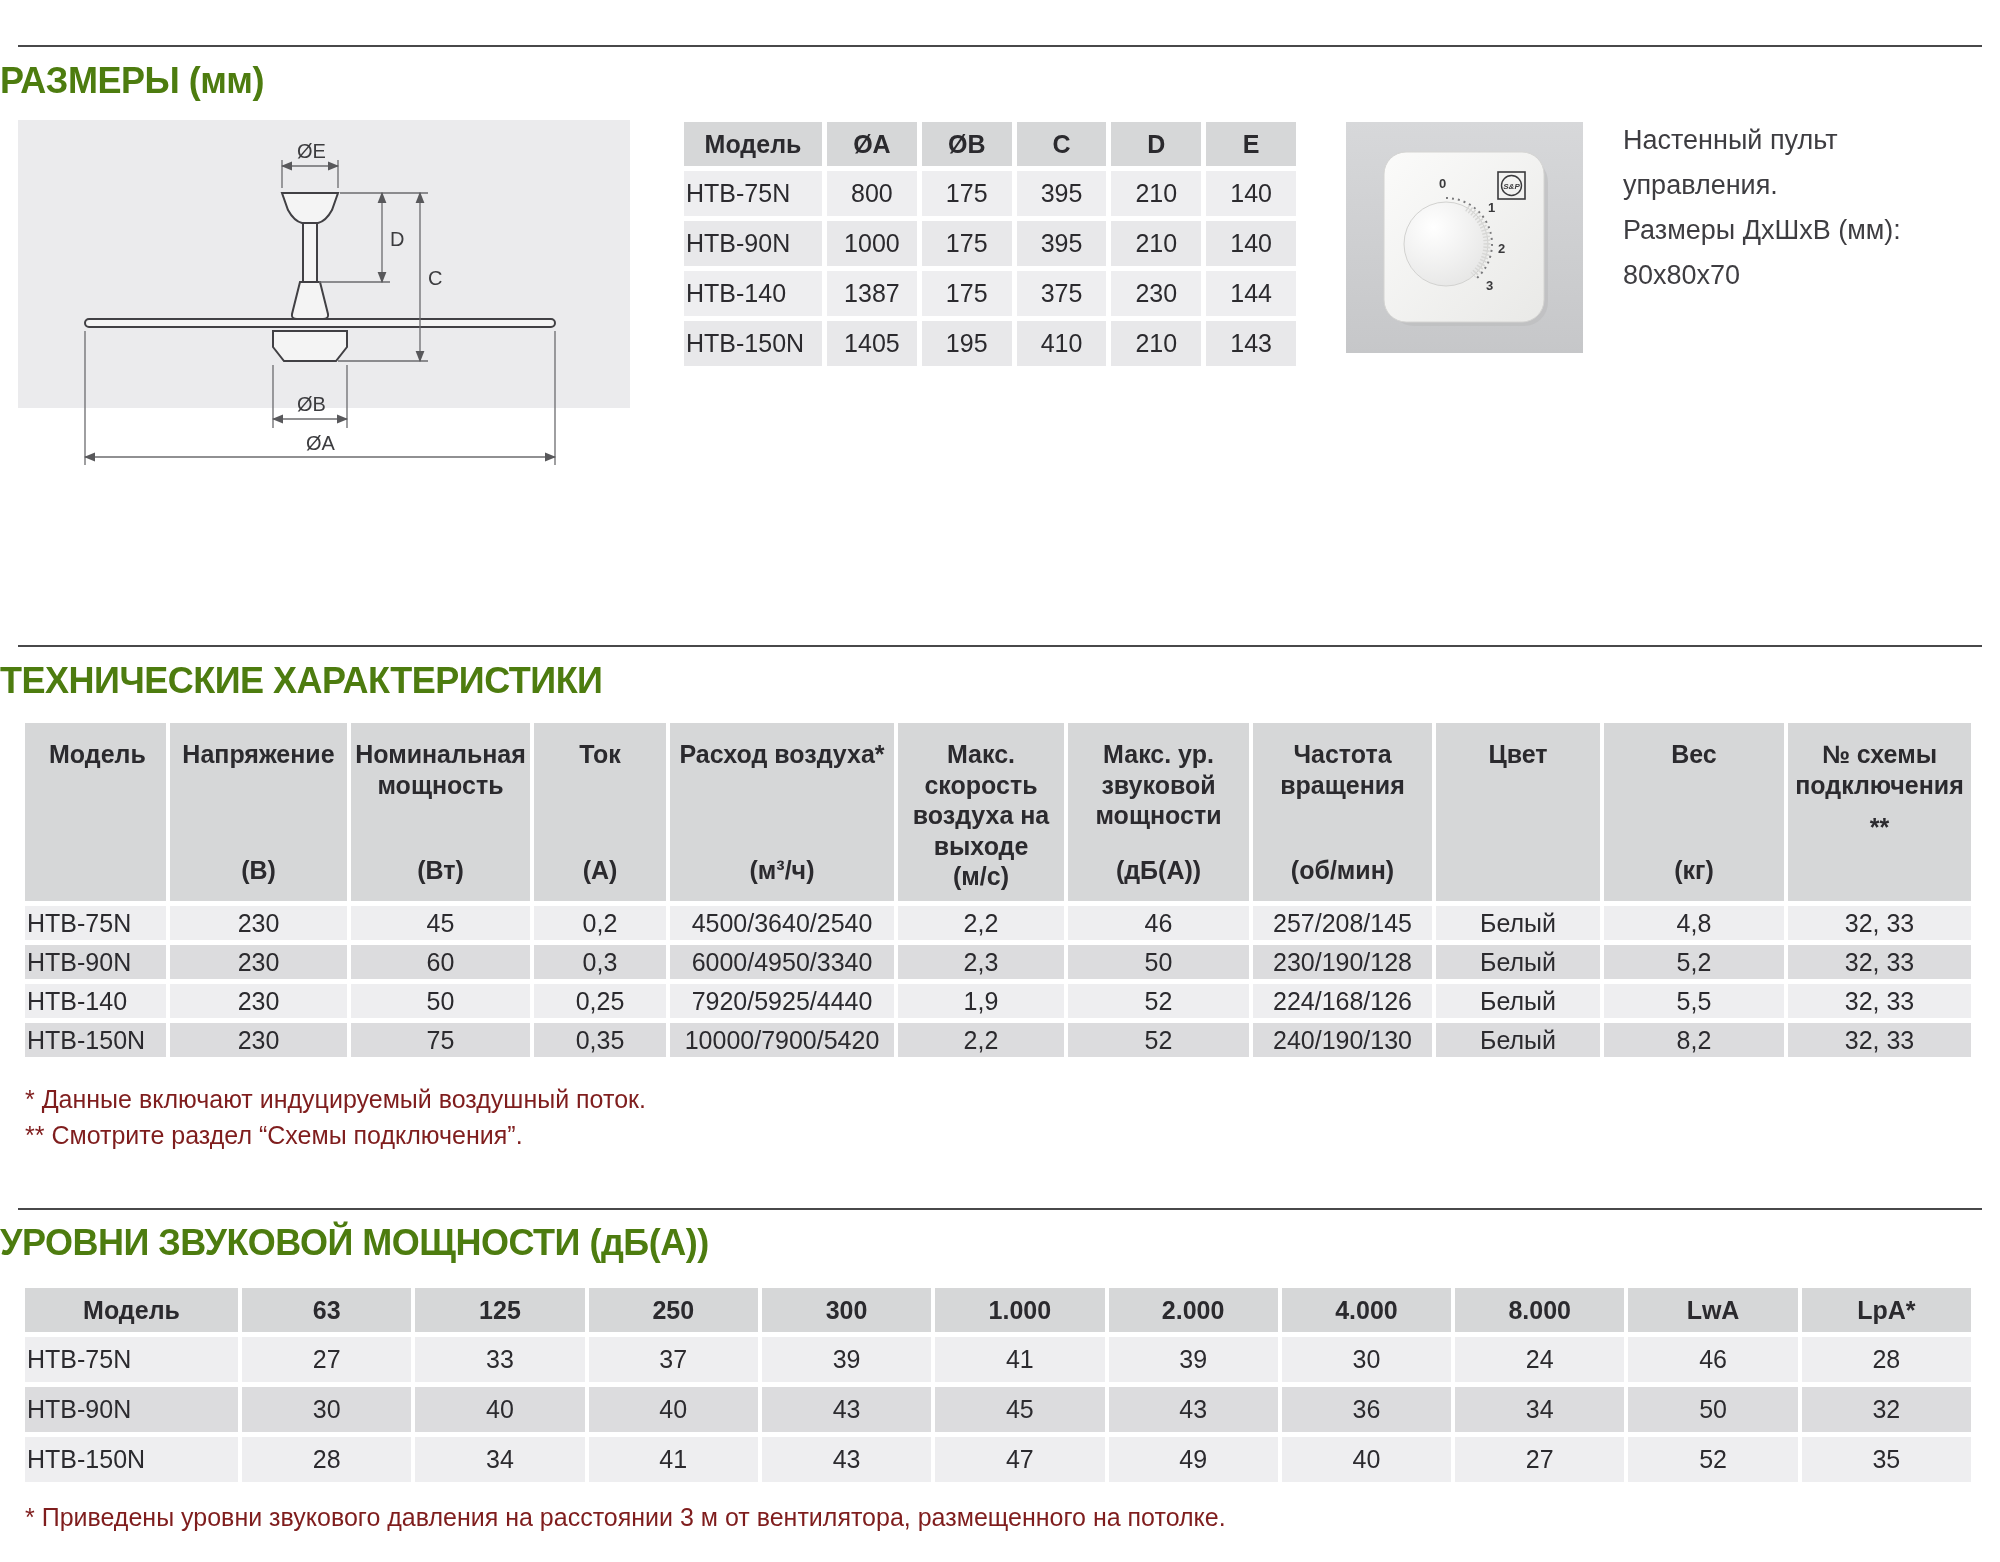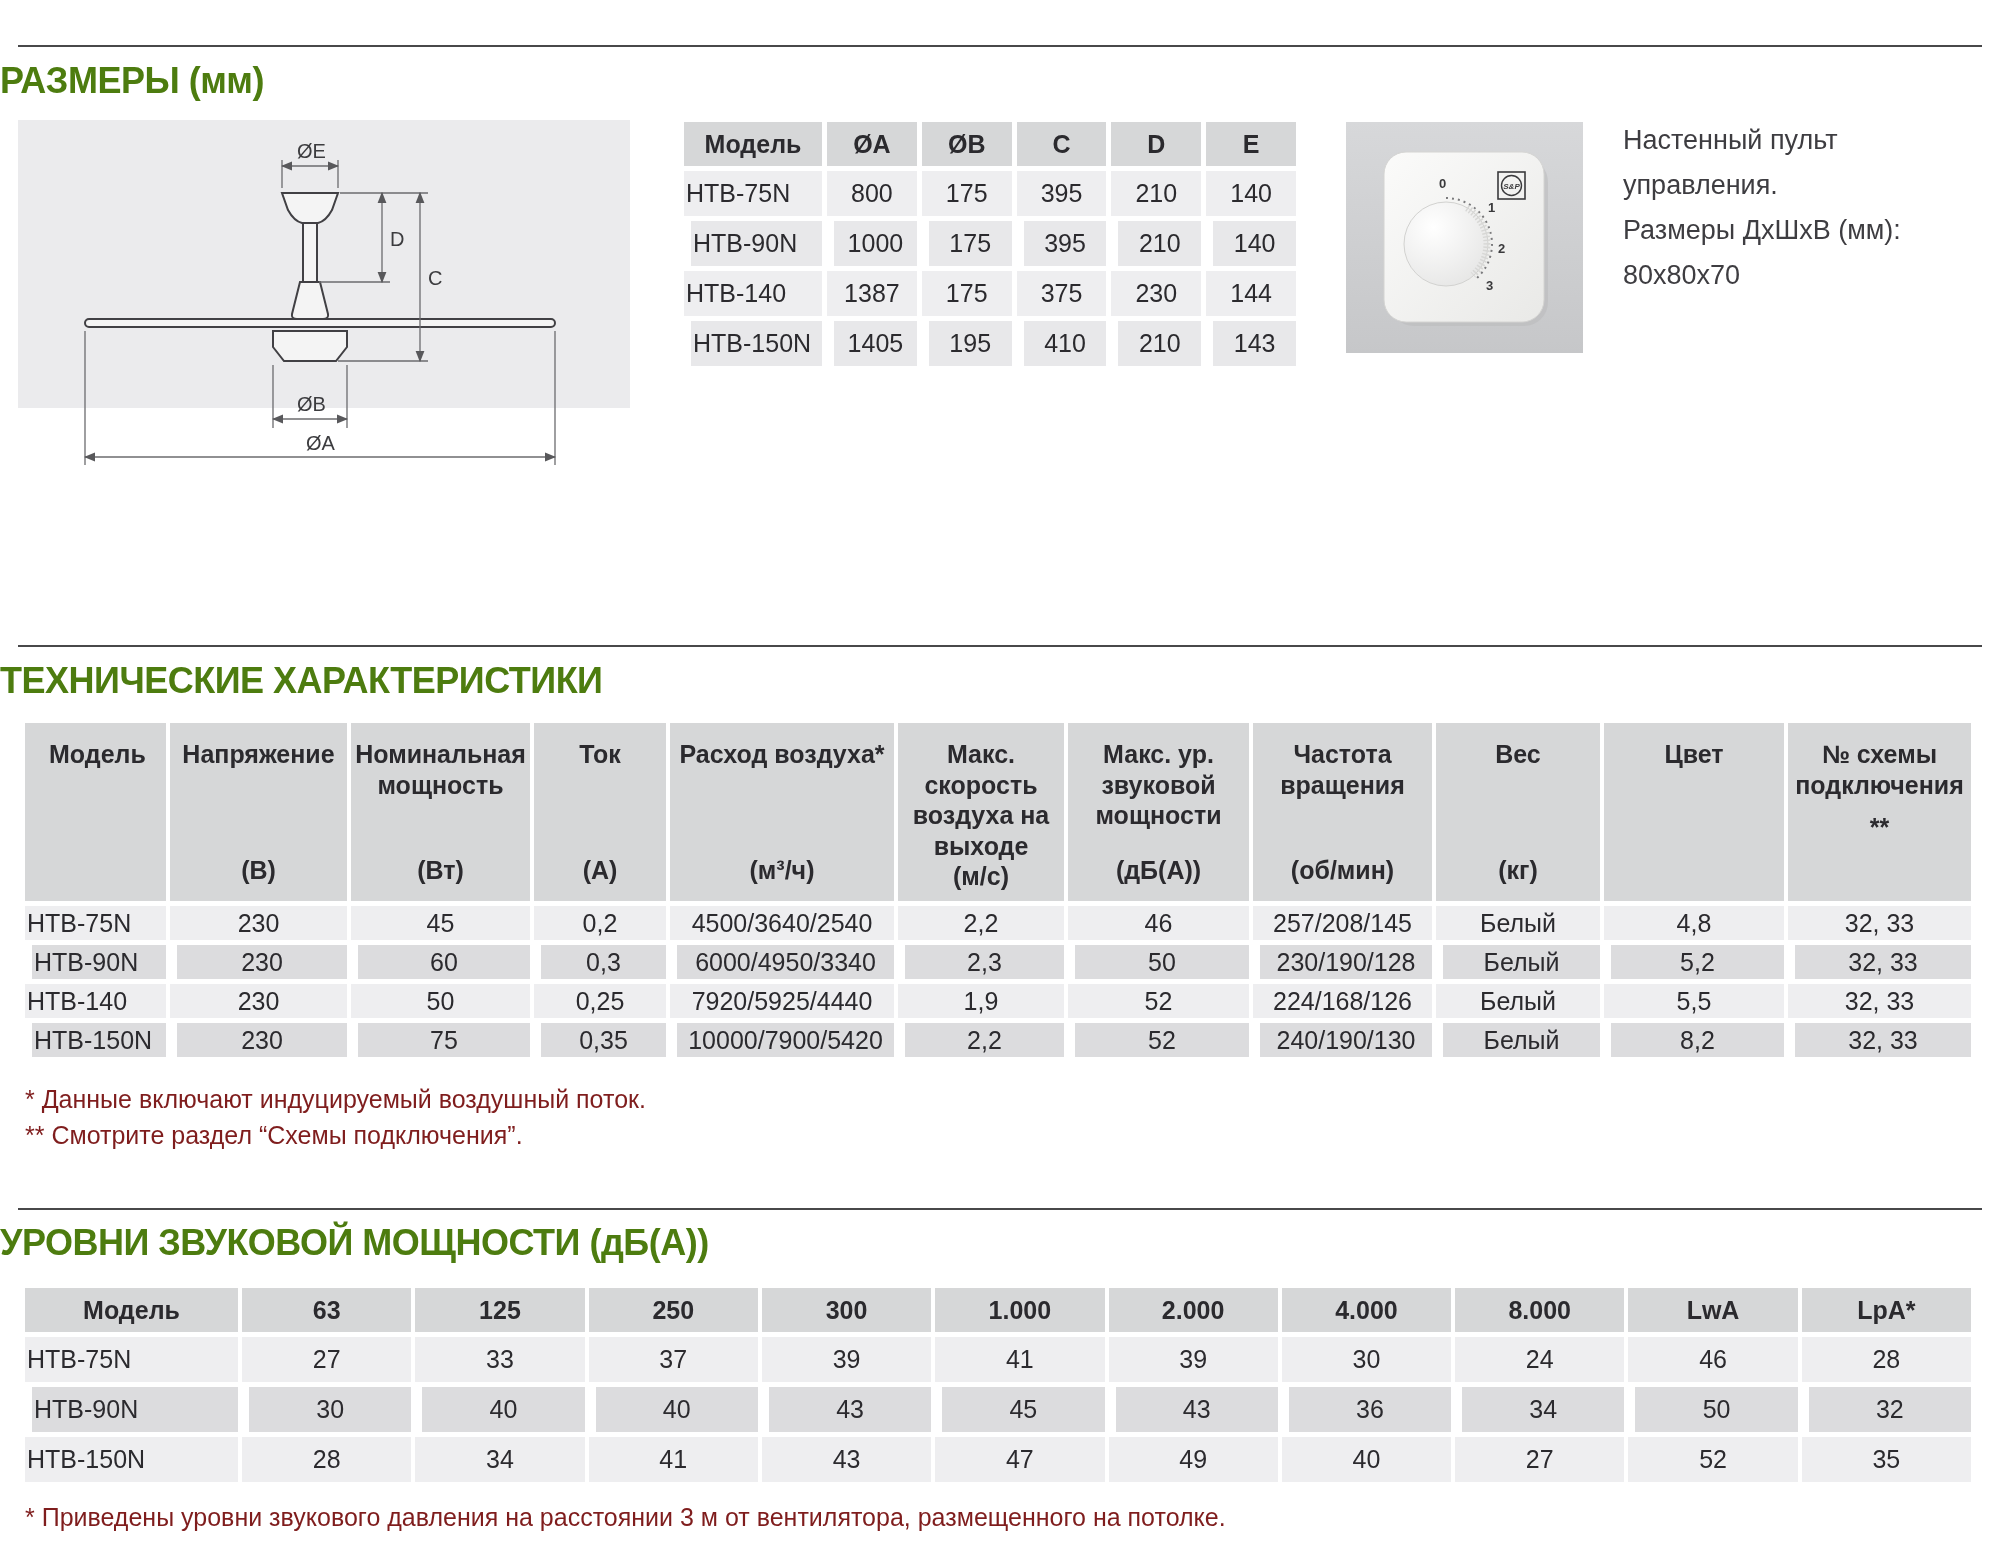--- a/index.html
+++ b/index.html
@@ -22,21 +22,21 @@
   .th {
     background:var(--header-bg,#d6d7d8);
     display:flex; flex-direction:column; align-items:center;
     font-weight:bold; font-size:25px; line-height:1.22; text-align:center;
   }
   .td {
     background:var(--row-light,#eeeef0);
     display:flex; align-items:center; justify-content:center;
     font-size:25px; white-space:nowrap;
   }
-  .td.r1 { background:var(--row-dark,#dcdcde);margin-left:7px; }
+  .td.r1 { background:var(--row-dark,#dcdcde); }
   .td.c0 { justify-content:flex-start; padding-left:2px; }
 
   
   .dims {
     left:684px; top:122px; width:612px;
     grid-template-columns:138px repeat(5,1fr);
     grid-template-rows:44px repeat(4,45px);
   }
   .dims .th { justify-content:center; }
   .dims .td.r1 { background:var(--dims-row-dark,#e8e8ea); }
@@ -228,27 +228,27 @@
       <div class="th-unit">(м/с)</div>
     </div>
     <div class="th c6">
       <div class="th-label">Макс. ур. звуковой мощности</div>
       <div class="th-unit">(дБ(А))</div>
     </div>
     <div class="th c7">
       <div class="th-label">Частота вращения</div>
       <div class="th-unit">(об/мин)</div>
     </div>
+    <div class="th c8">
+      <div class="th-label">Цвет</div>
+      <div class="th-unit"></div>
+    </div>
     <div class="th c9">
       <div class="th-label">Вес</div>
       <div class="th-unit">(кг)</div>
-    </div>
-    <div class="th c8">
-      <div class="th-label">Цвет</div>
-      <div class="th-unit"></div>
     </div>
     <div class="th c10">
       <div class="th-label">№ схемы подключения</div>
       <div class="th-sub">**</div>
       <div class="th-unit"></div>
     </div>
     <div class="td r0 c0">HTB-75N</div>
     <div class="td r0 c1">230</div>
     <div class="td r0 c2">45</div>
     <div class="td r0 c3">0,2</div>

